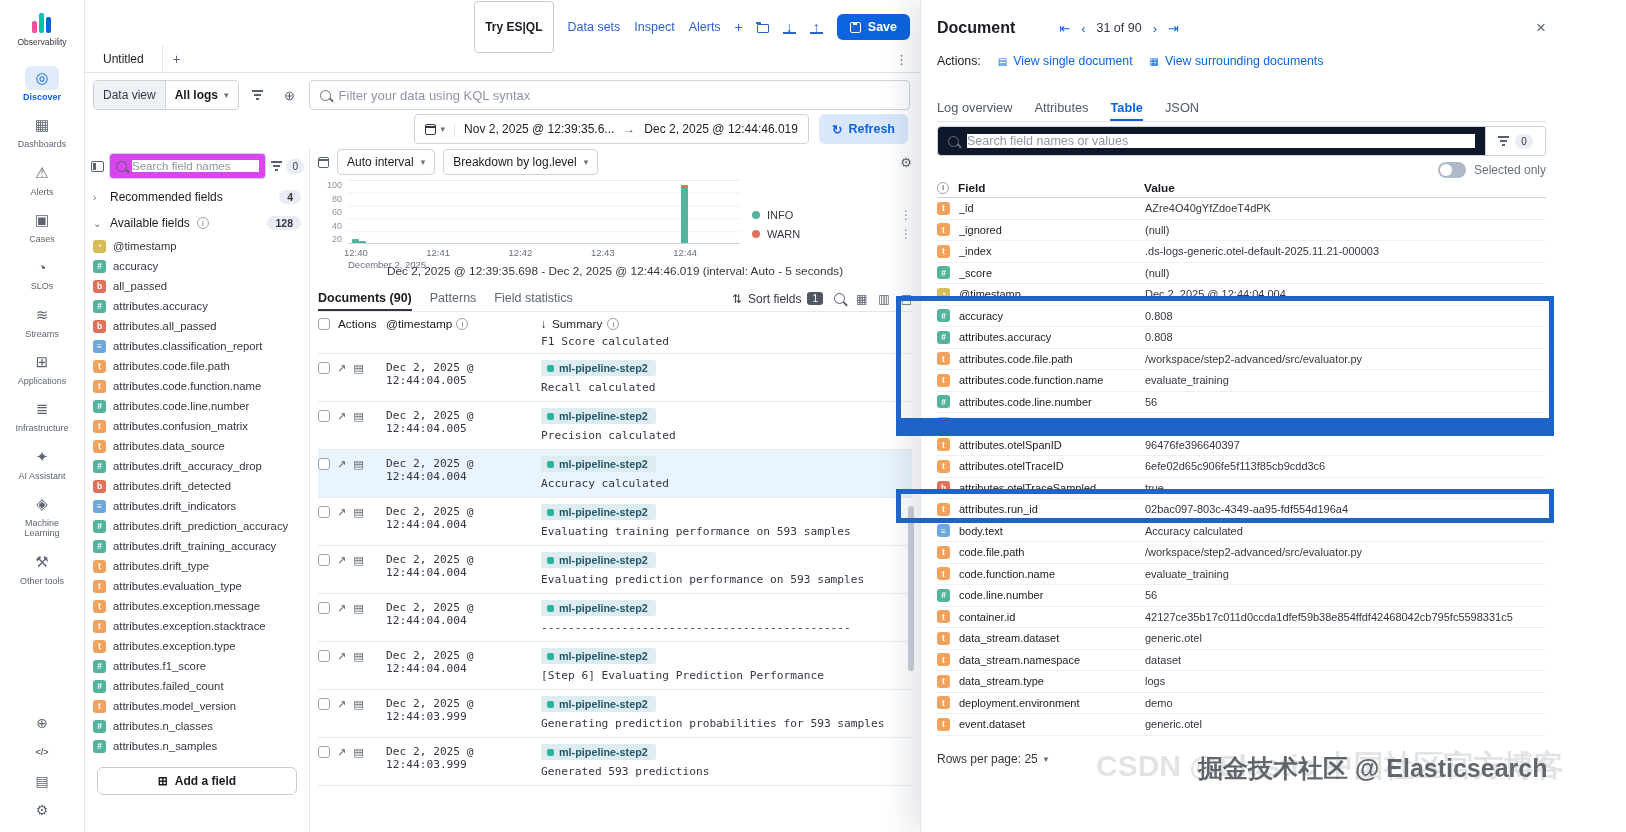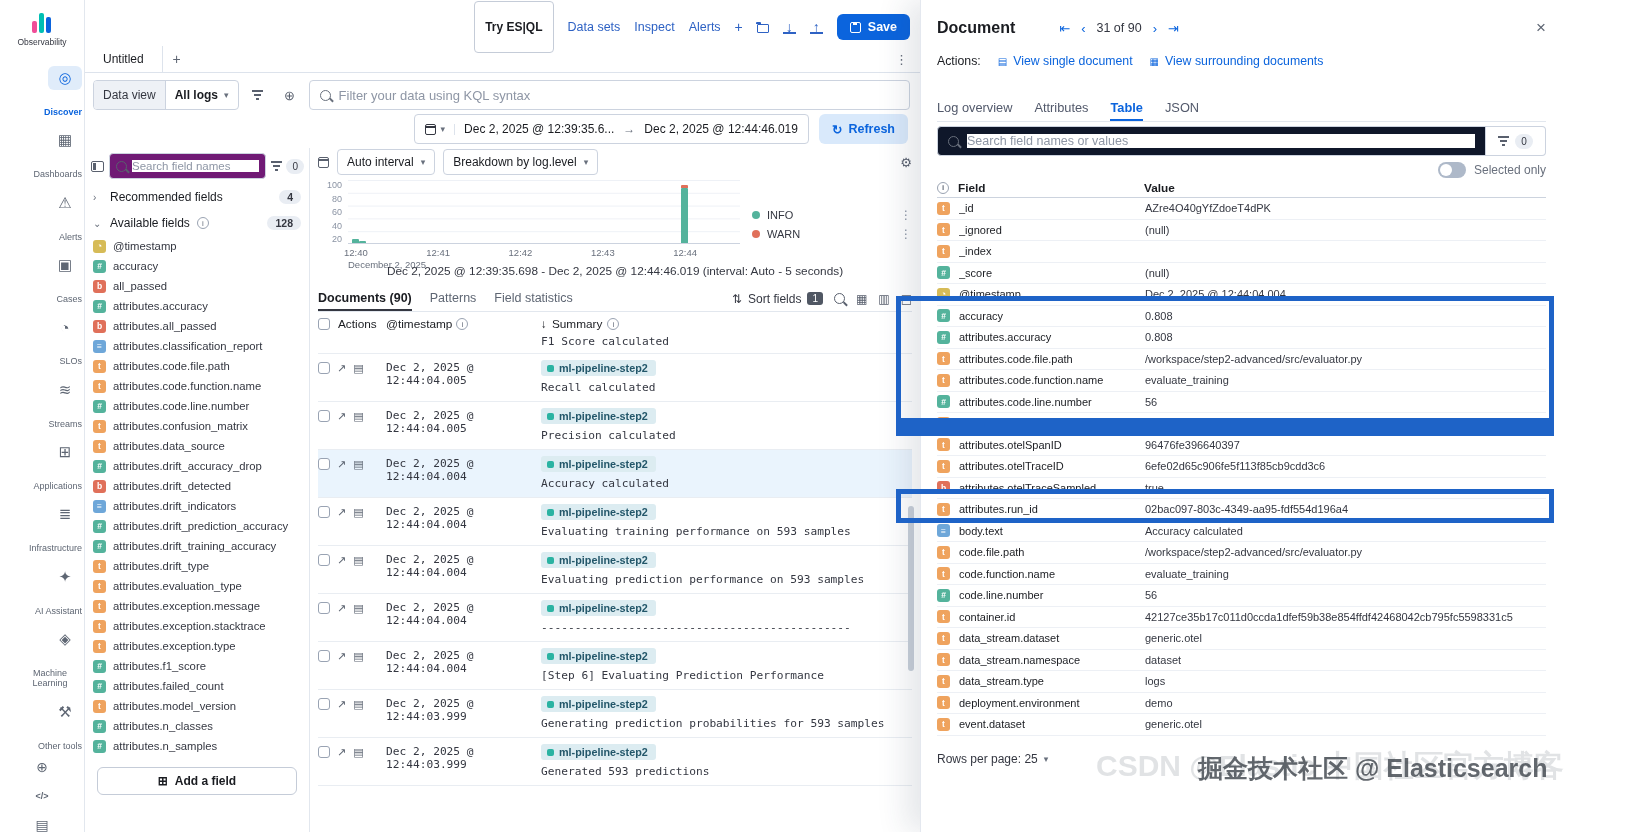--- a/index.html
+++ b/index.html
@@ -42,21 +42,21 @@
   .tok.m-text{background:#6ea7d9}     .tok.m-text::before{content:"≡"}
 
   
   .app-nav{position:absolute;left:0;top:0;width:85px;height:832px;background:#fff;border-right:1px solid #e2e7ee;display:flex;flex-direction:column;align-items:center;z-index:5}
   .logo{margin-top:13px;display:flex;flex-direction:column;align-items:center;gap:4px}
   .logo-bars{display:flex;align-items:flex-end;gap:2px;height:20px}
   .logo-bars i{width:5px;border-radius:2px;display:block}
   .lb1{height:12px;background:#f04e98}.lb2{height:20px;background:#00bfb3}.lb3{height:16px;background:#0b64dd}
   .logo-label{font-size:8.5px;color:#343741}
   .nav-list{margin-top:14px;display:flex;flex-direction:column;align-items:center;width:100%}
-  .nav-item{width:100%;padding:5px 2px 6px;display:flex;flex-direction:column;align-items:flex-end;gap:17px;cursor:pointer}
+  .nav-item{width:100%;padding:5px 2px 6px;display:flex;flex-direction:column;align-items:center;gap:2px;cursor:pointer}
   .nav-ico{width:34px;height:24px;display:flex;align-items:center;justify-content:center;font-size:15px;color:#5e6673;border-radius:6px}
   .nav-label{font-size:9px;color:#5e6673;text-align:center;line-height:1.15;max-width:64px}
   .nav-item.m-active .nav-ico{background:#e0ecfa;color:#0b64dd}
   .nav-item.m-active .nav-label{color:#0b64dd;font-weight:700}
   .nav-ico.m-discover::before{content:"◎"}
   .nav-ico.m-dashboards::before{content:"▦"}
   .nav-ico.m-alerts::before{content:"⚠"}
   .nav-ico.m-cases::before{content:"▣"}
   .nav-ico.m-slos::before{content:"◔"}
   .nav-ico.m-streams::before{content:"≋"}
@@ -89,21 +89,21 @@
   .kql input{border:none;outline:none;flex:1;font-size:13px;color:#343741;background:transparent}
   .date-row{position:absolute;top:114px;right:12px;height:30px;display:flex;align-items:center;gap:10px}
   .date-group{display:flex;align-items:center;height:30px;border:1px solid #ccd3df;border-radius:4px;background:#fff;padding:0 10px;gap:9px;font-size:12px;color:#1a1c21}
   .dg-cal{display:flex;align-items:center;gap:5px;padding-right:9px;border-right:1px solid #dde3ec;color:#343741}
   .arrow{color:#69707d}
   .btn-refresh{height:30px;background:#d9e9fb;color:#0b64dd;font-weight:600;font-size:12.5px;border:none;border-radius:6px;padding:0 13px;display:flex;align-items:center;gap:6px}
 
   
   .fields-panel{position:absolute;left:0;top:148px;bottom:0;width:225px;border-right:1px solid #e2e7ee;background:#fff}
   .fp-top{position:absolute;top:4px;left:6px;right:5px;height:28px;display:flex;align-items:center;gap:5px;color:#59606e}
-  .fp-search{flex:1;height:26px;border:1px solid #ccd3df;border-radius:4px;display:flex;align-items:center;gap:5px;padding:0 6px;min-width:0;background:#701a75}
+  .fp-search{flex:1;height:26px;border:1px solid #ccd3df;border-radius:4px;display:flex;align-items:center;gap:5px;padding:0 6px;min-width:0;background:#d946ef}
   .fp-search input{border:none;outline:none;flex:1;min-width:0;font-size:11.5px}
   .fp-filter{display:flex;align-items:center;gap:4px;color:#59606e}
   .badge-num{background:#e9edf3;border-radius:8px;padding:0 6px;font-size:10px;color:#343741;height:15px;display:inline-flex;align-items:center}
   .fp-sec{position:absolute;left:8px;right:8px;height:22px;display:flex;align-items:center;gap:7px;font-size:12px;color:#1a1c21}
   .fp-rec{top:38px}.fp-avail{top:64px}
   .fp-count{margin-left:auto;background:#e9edf3;border-radius:9px;padding:1px 8px;font-size:10.5px;font-weight:600;color:#343741}
   .fp-caret{color:#69707d;font-size:10px;width:10px}
   .fp-list{position:absolute;top:88px;left:0;right:4px;bottom:76px;overflow:hidden}
   .f-item{height:20px;display:flex;align-items:center;gap:7px;padding:0 8px;font-size:11.3px;color:#343741;white-space:nowrap;overflow:hidden}
   .fp-footer{position:absolute;left:0;right:0;bottom:0;height:74px;background:#fff;display:flex;justify-content:center;padding-top:9px}
@@ -312,21 +312,21 @@
       <input placeholder="Filter your data using KQL syntax" style="">
     </div>
   </div>
 
   <div class="date-row">
     <div class="date-group">
       <span class="dg-cal">
           <span class="i-cal"></span>
           <span class="caret">▾</span>
         </span>
-      <span>Dec 2, 2025 @ 12:39:35.6...</span>
+      <span>Nov 2, 2025 @ 12:39:35.6...</span>
       <span class="arrow">→</span>
       <span>Dec 2, 2025 @ 12:44:46.019</span>
     </div>
     <button class="btn-refresh">
         <span>↻</span>
         <span>Refresh</span>
       </button>
   </div>
 
   <section class="fields-panel">
@@ -805,20 +805,21 @@
 
         <div class="fly-row">
           <span class="tok m-keyword"></span>
           <span class="fr-name">_ignored</span>
           <span class="fr-value">(null)</span>
         </div>
 
         <div class="fly-row">
           <span class="tok m-keyword"></span>
           <span class="fr-name">_index</span>
+          <span class="fr-value">.ds-logs-generic.otel-default-2025.11.21-000003</span>
         </div>
 
         <div class="fly-row">
           <span class="tok m-number"></span>
           <span class="fr-name">_score</span>
           <span class="fr-value">(null)</span>
         </div>
 
         <div class="fly-row">
           <span class="tok m-date"></span>

